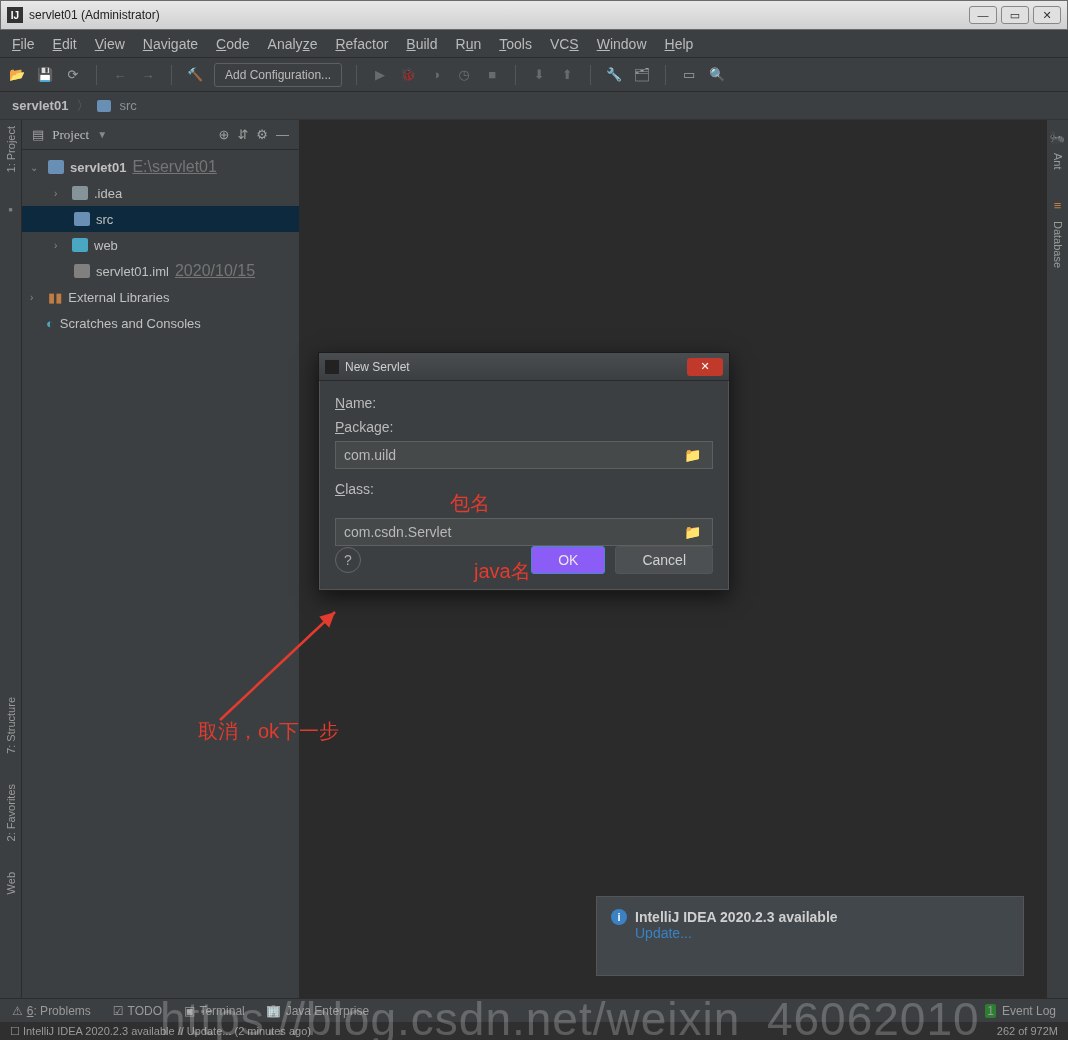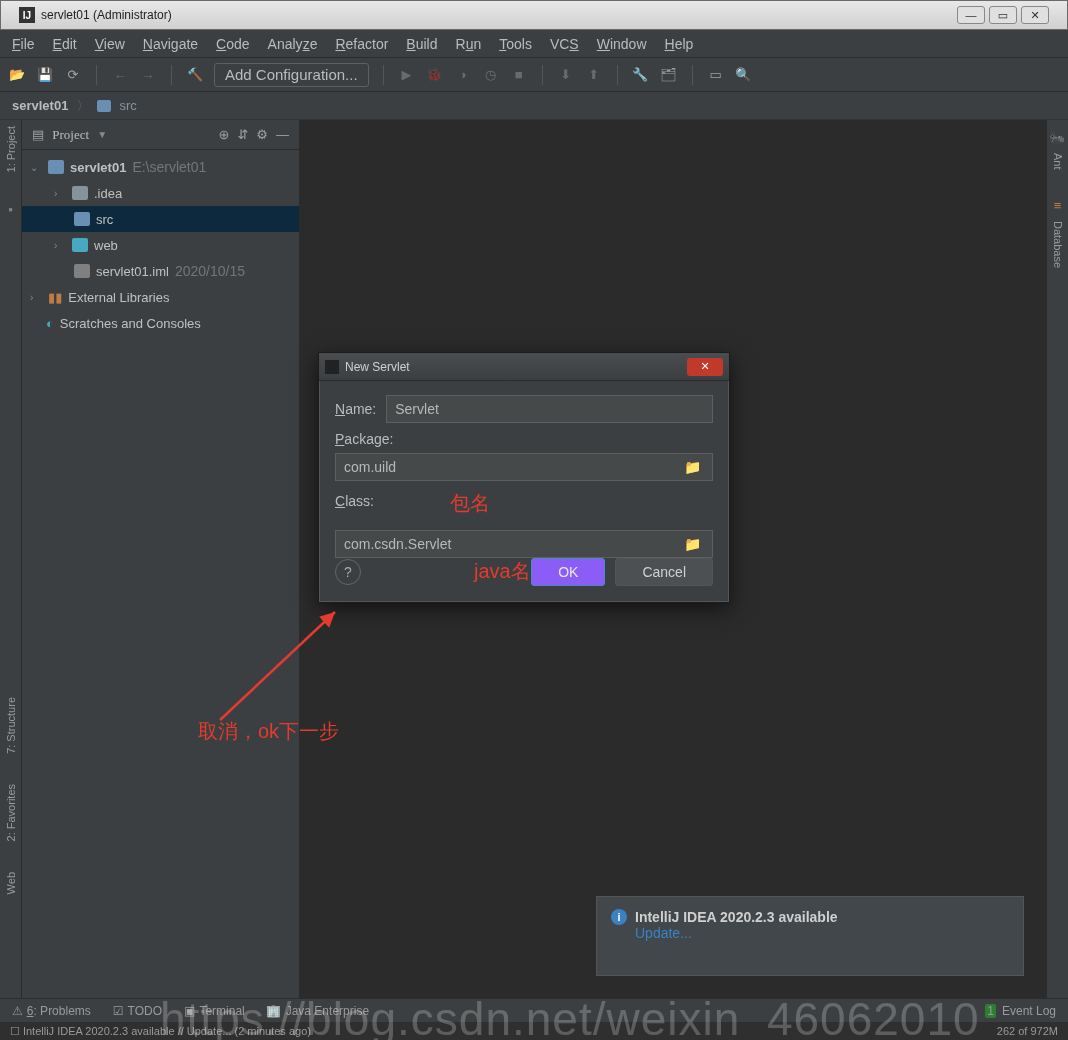--- a/index.html
+++ b/index.html
@@ -1,36 +1,36 @@
 <!DOCTYPE html>
 <html><head>
 <meta charset="utf-8">
 <style>
   * { box-sizing: border-box; margin: 0; padding: 0; font-family: "Segoe UI", Arial, sans-serif; }
   html, body { width: 1068px; height: 1040px; background: #3c3f41; color: #bbbbbb; overflow: hidden; font-size: 13px; }
   body { position: relative; }
 
   
-  .titlebar { height: 30px; background: linear-gradient(#e8e8e8,#d0d0d0); display:flex; align-items:center; padding:0 18px; border:1px solid #6a6a6a; }
+  .titlebar { height: 30px; background: linear-gradient(#e8e8e8,#d0d0d0); display:flex; align-items:center; padding:0 6px; border:1px solid #6a6a6a; }
   .titlebar .ticon { width:16px; height:16px; background:#333; margin-right:6px; display:inline-flex; align-items:center; justify-content:center; color:#fff; font-size:10px; font-weight:bold; }
   .titlebar .ttxt { color:#222; font-size:12px; }
   .winbtns { margin-left:auto; display:flex; gap:4px; }
   .winbtn { width:28px; height:18px; border:1px solid #888; background:#e0e0e0; border-radius:3px; display:flex; align-items:center; justify-content:center; font-size:11px; color:#333; }
 
   
   .menubar { height:28px; background:#3c3f41; display:flex; align-items:center; padding:0 12px; gap:18px; border-bottom:1px solid #2b2b2b; }
   .menubar span { color:#bbbbbb; font-size:14px; }
   .menubar span u { text-decoration:underline; }
 
   
   .toolbar { height:34px; background:#3c3f41; display:flex; align-items:center; padding:0 8px; gap:10px; border-bottom:1px solid #2b2b2b; }
   .tbico { width:18px; height:18px; display:inline-flex; align-items:center; justify-content:center; color:#a0a0a0; }
   .tb-sep { width:1px; height:20px; background:#555; margin:0 4px; }
   .tb-green { color:#59a869; }
-  .addcfg { height:24px; padding:0 10px; border:1px solid #5e6060; background:#3c3f41; color:#bbb; font-size:15px; display:flex; align-items:center; border-radius:3px; }
+  .addcfg { height:24px; padding:0 10px; border:1px solid #5e6060; background:#3c3f41; color:#bbb; font-size:12px; display:flex; align-items:center; border-radius:3px; }
   .tb-dim { opacity:.45; }
 
   
   .crumbs { height:28px; background:#3c3f41; display:flex; align-items:center; padding:0 12px; gap:8px; font-size:13px; border-bottom:1px solid #313335; }
   .crumbs .cfold { color:#87939a; }
   .crumbs .csep { color:#666; }
 
   
   .main { position:absolute; top:120px; left:0; right:0; bottom:35px; display:flex; }
   .leftgutter { width:22px; background:#3c3f41; border-right:1px solid #2b2b2b; display:flex; flex-direction:column; align-items:center; padding-top:6px; gap:30px; }
@@ -48,21 +48,21 @@
   .tree { padding:4px 0; font-size:13px; }
   .trow { height:26px; display:flex; align-items:center; padding-left:8px; gap:6px; }
   .trow.hi { background:#0d293e; }
   .tarr { width:12px; color:#888; font-size:10px; }
   .ticonf { width:16px; height:14px; display:inline-block; }
   .fold-blue { background:#6a8fb5; border-radius:2px; }
   .fold-grey { background:#87939a; border-radius:2px; }
   .fold-cyan { background:#4aa7c1; border-radius:2px; }
   .file-grey { background:#808080; border-radius:2px; }
   .tlabel { color:#c0c0c0; }
-  .tpath { color:#757575; font-size:14px; }
+  .tpath { color:#757575; font-size:16px;text-decoration:underline; }
   .chev::before { content:"›"; display:inline-block; transform:rotate(0); }
   .chev.open::before { content:"⌄"; }
 
   .editor { flex:1; background:#2b2b2b; position:relative; }
 
   
   .dialog { position:absolute; left:318px; top:352px; width:412px; background:#3c3f41; border:1px solid #1c1c1c; box-shadow:0 0 0 1px #555 inset, 0 6px 20px rgba(0,0,0,.6); }
   .dlg-titlebar { height:28px; background:linear-gradient(#4a4d4f,#3c3f41); display:flex; align-items:center; padding:0 6px; border-bottom:1px solid #2b2b2b; }
   .dlg-titlebar .dicon { width:14px; height:14px; background:#222; margin-right:6px; }
   .dlg-titlebar .dtxt { color:#d0d0d0; font-size:12px; }
@@ -244,23 +244,20 @@
 
 <div class="dialog">
   <div class="dlg-titlebar">
     <span class="dicon"></span>
     <span class="dtxt">New Servlet</span>
     <div class="dlg-close">✕</div>
   </div>
   <div class="dlg-body">
     <div class="frow">
       <span class="flabel"><u>N</u>ame:</span>
-      <div class="finput">
-          <span>Servlet</span>
-        </div>
     </div>
     <div class="flabel" style="margin-bottom:6px"><u>P</u>ackage:</div>
     <div class="finput withico">
       <span>com.uild</span>
       <span style="flex:1"></span>
       <span class="fieldico">📁</span>
     </div>
     <div class="flabel" style="margin:12px 0 21px"><u>C</u>lass:</div>
     <div class="finput withico">
       <span>com.csdn.Servlet</span>

